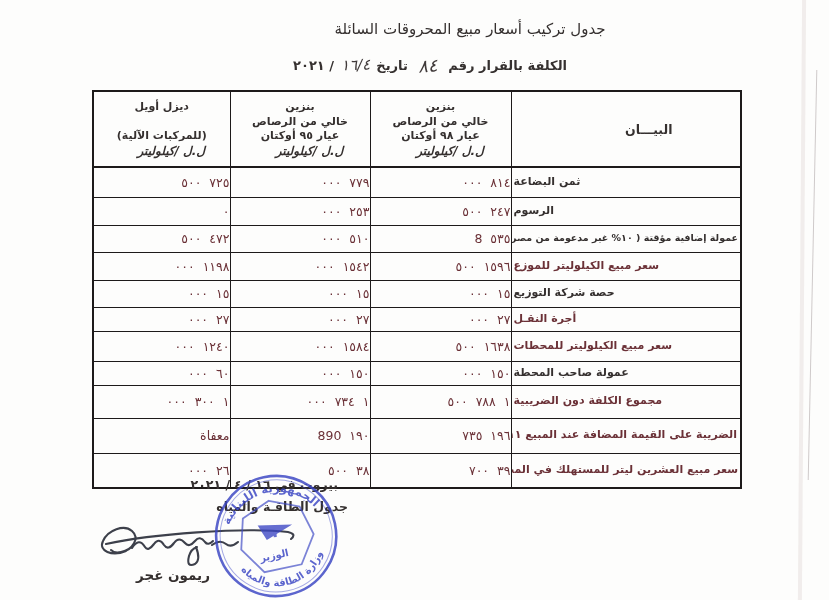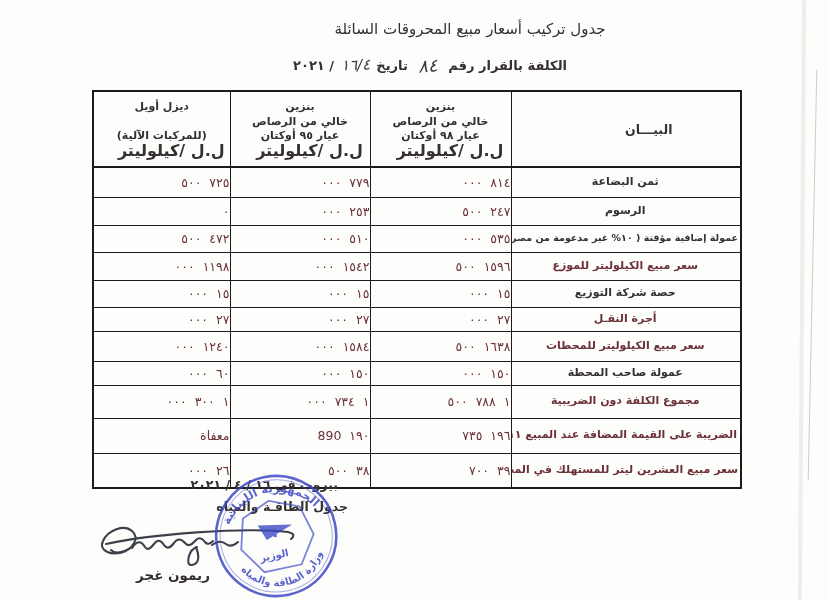--- a/index.html
+++ b/index.html
@@ -70,26 +70,26 @@
   table.price thead th:first-child{border-right:2.4px solid var(--border);padding-left:46px;}
   table.price thead th:last-child{border-left:2.4px solid var(--border);}
   table.price tr td:first-child{border-right:2.4px solid var(--border);}
   table.price tr td:last-child{border-left:2.4px solid var(--border);}
   table.price tbody tr:last-child td{border-bottom:2.6px solid var(--border);}
 
   .hdr{
     text-align:center;font-size:11px;font-weight:bold;color:var(--ink);
     line-height:14.5px;padding:8px 0;
   }
-  .hdr .unit{font-size:16px;margin-left:19px;}
+  .hdr .unit{font-style:italic;font-size:12px;margin-left:19px;}
   .hdr-bayan{
     text-align:center;font-size:12.5px;font-weight:bold;color:var(--ink);
   }
   td.lab{
-    text-align:center;padding:1px 3px 3px 2px;
+    text-align:left;padding:1px 3px 3px 2px;
     font-size:11px;font-weight:bold;color:var(--ink);
     vertical-align:bottom;white-space:nowrap;
   }
   td.num{
     font-size:12.5px;font-weight:normal;color:var(--maroon);
     letter-spacing:.5px;word-spacing:4px;
   }
   tr[data-tone="red"] td.lab{color:var(--maroon);}
   tr.small-label td.lab{font-size:9.5px;letter-spacing:0;}
 
@@ -161,21 +161,21 @@
       <td class="num">٧٢٥ ٥٠٠</td>
     </tr>
     <tr style="height:28px;" data-tone="dark">
       <td class="lab">الرسوم</td>
       <td class="num">٢٤٧ ٥٠٠</td>
       <td class="num">٢٥٣ ٠٠٠</td>
       <td class="num">٠</td>
     </tr>
     <tr style="height:27px;" class="small-label" data-tone="dark">
       <td class="lab">عمولة إضافية مؤقتة ( ١٠% غير مدعومة من مصرف لبنان )</td>
-      <td class="num">٥٣٥ ٠٠٠</td>
+      <td class="num">٥٣٥ 8</td>
       <td class="num">٥١٠ ٠٠٠</td>
       <td class="num">٤٧٢ ٥٠٠</td>
     </tr>
     <tr style="height:28px;" data-tone="red">
       <td class="lab">سعر مبيع الكيلوليتر للموزع</td>
       <td class="num">١٥٩٦ ٥٠٠</td>
       <td class="num">١٥٤٢ ٠٠٠</td>
       <td class="num">١١٩٨ ٠٠٠</td>
     </tr>
     <tr style="height:27px;" data-tone="dark">

